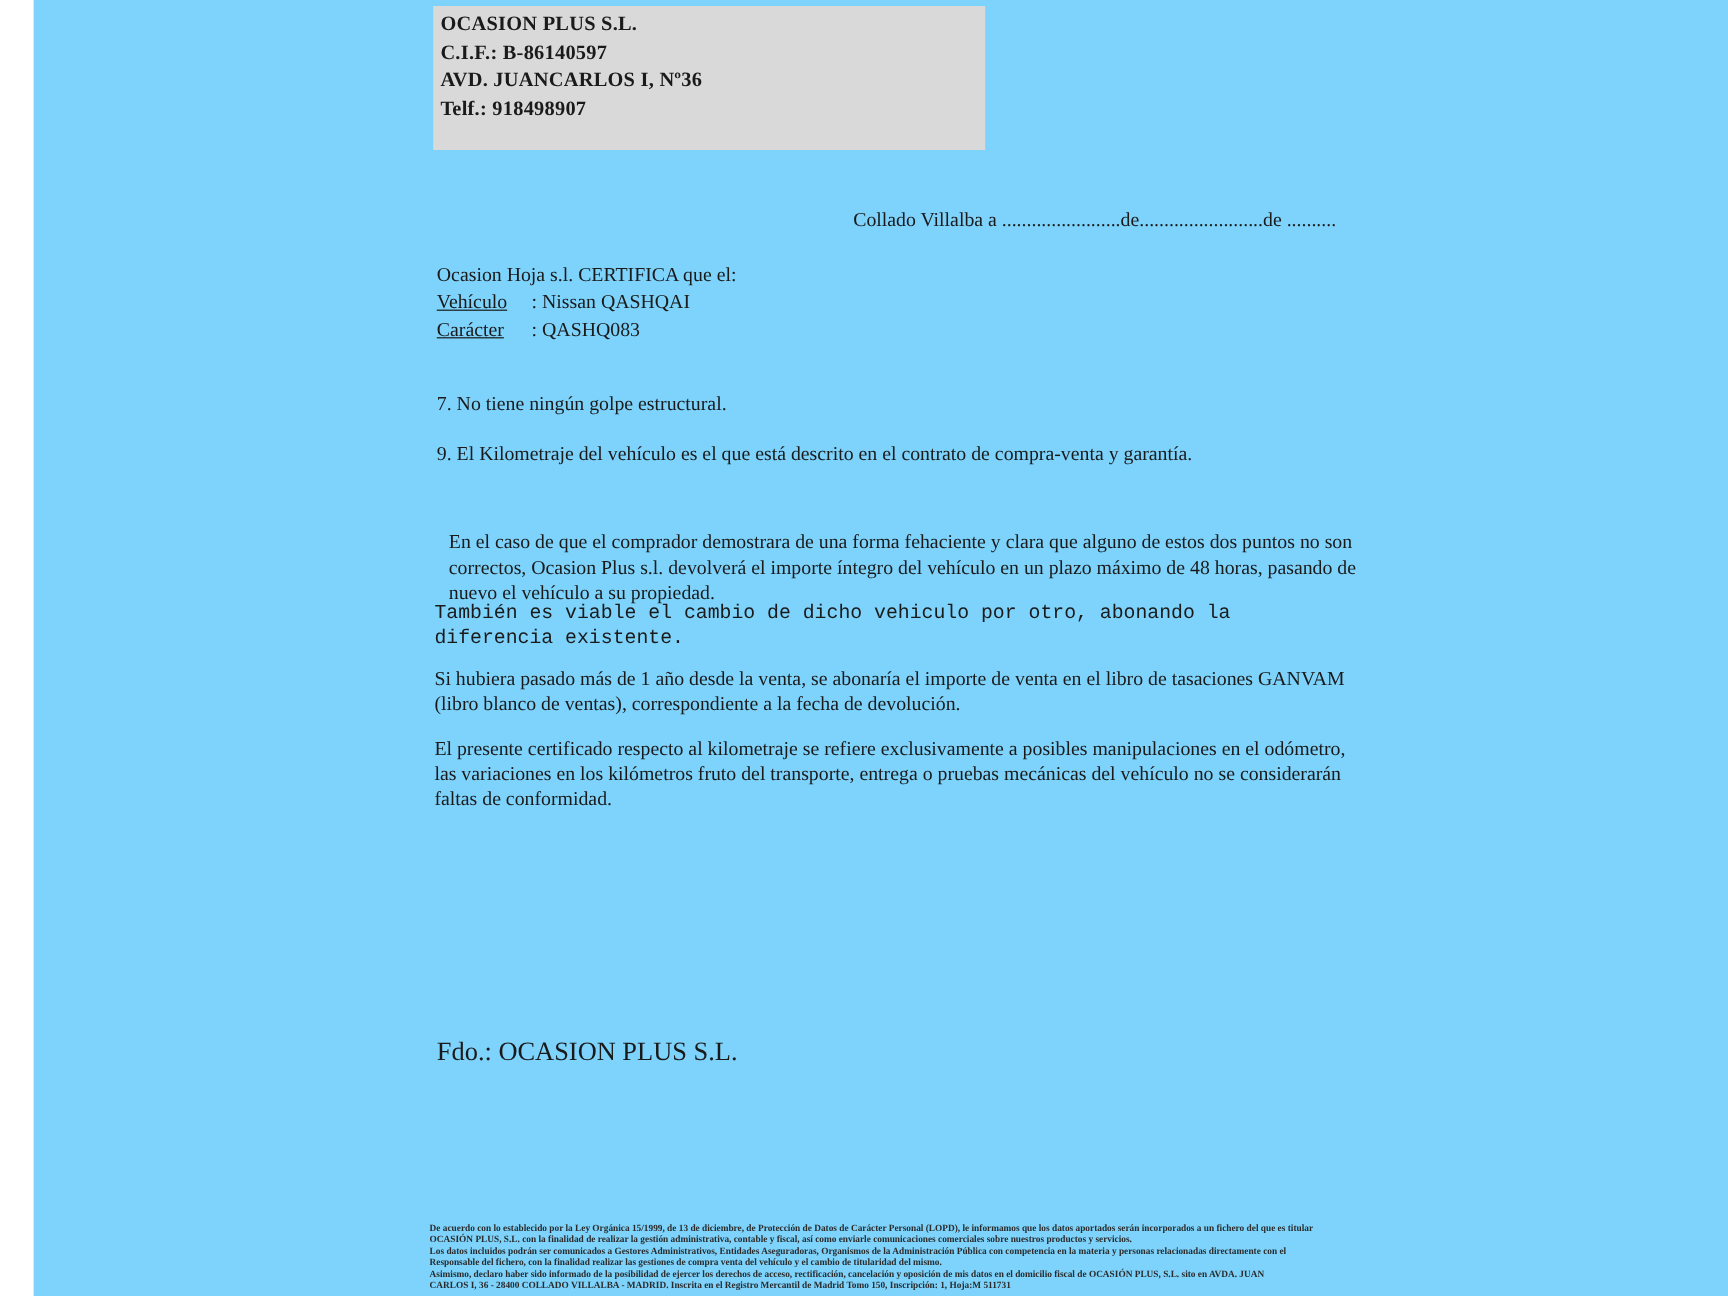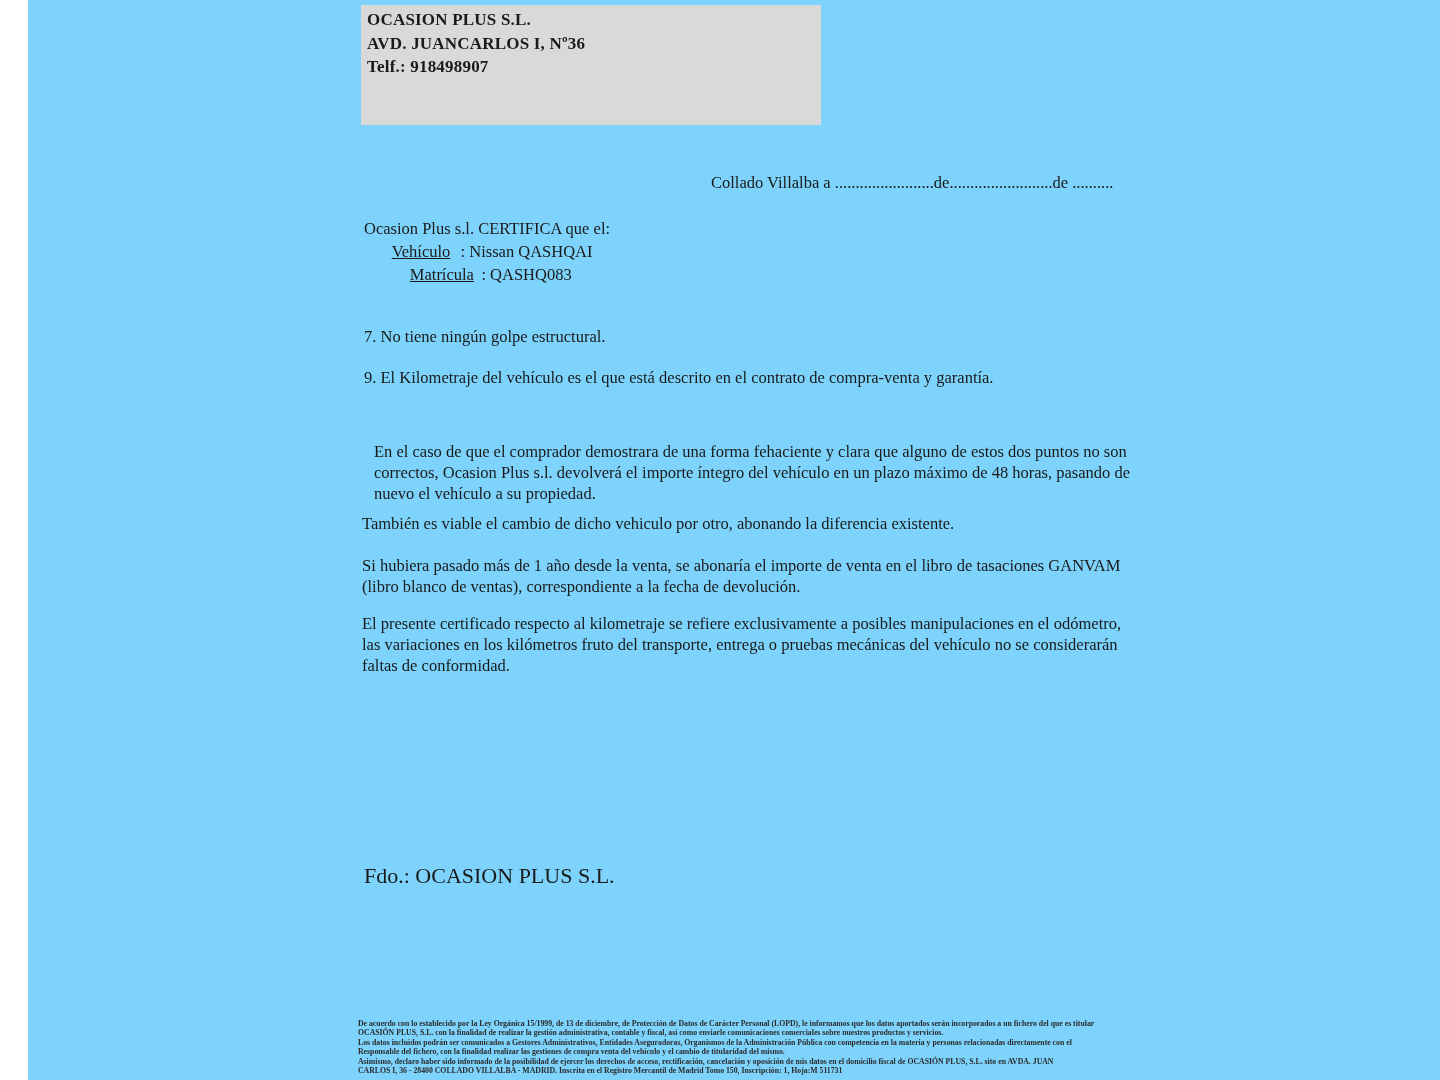--- a/index.html
+++ b/index.html
@@ -40,35 +40,35 @@
     font-size: 16.5px;
     white-space: nowrap;
   }
   .certifica {
     position: absolute;
     left: 336px;
     top: 217px;
     font-size: 16.5px;
     line-height: 23px;
   }
-  .cert-row { white-space: nowrap; text-align: center; }
+  .cert-row { white-space: nowrap; }
   .cert-label {
     display: inline-block;
     width: 79px;
     text-decoration: underline;
   }
   .points p, .paragraphs p {
     margin: 0;
     font-size: 16.5px;
     line-height: 21px;
   }
   .point-1 { position: absolute; left: 336px; top: 326px; }
   .point-2 { position: absolute; left: 336px; top: 367px; }
   .para-1 { position: absolute; left: 346px; top: 441px; width: 766px; }
-  .para-2 { position: absolute; left: 334px; top: 513px; width: 766px; }
+  .para-2 { position: absolute; left: 334px; top: 500px; width: 766px; font-family: Liberation Mono, monospace; }
   .para-3 { position: absolute; left: 334px; top: 555px; width: 766px; }
   .para-4 { position: absolute; left: 334px; top: 613px; width: 766px; }
   .signature {
     position: absolute;
     left: 336px;
     top: 863px;
     font-size: 22px;
   }
   .legal-footer {
     position: absolute;
@@ -86,30 +86,31 @@
     transform: scale(0.97, 1);
   }
 </style>
 </head>
 <body>
 
 <div id="page">
 
   <div class="company-block">
     <div>OCASION PLUS S.L.</div>
+    <div>C.I.F.: B-86140597</div>
     <div>AVD. JUANCARLOS I, Nº36</div>
     <div>Telf.: 918498907</div>
   </div>
 
   <div class="date-line">Collado Villalba a ........................de.........................de ..........</div>
 
   <div class="certifica">
-    <div class="cert-intro">Ocasion Plus s.l. CERTIFICA que el:</div>
+    <div class="cert-intro">Ocasion Hoja s.l. CERTIFICA que el:</div>
     <div class="cert-row"><span class="cert-label">Vehículo</span><span>: Nissan QASHQAI</span></div>
-    <div class="cert-row"><span class="cert-label">Matrícula</span><span>: QASHQ083</span></div>
+    <div class="cert-row"><span class="cert-label">Carácter</span><span>: QASHQ083</span></div>
   </div>
 
   <div class="points">
     <p class="point-1">7. No tiene ningún golpe estructural.</p>
     <p class="point-2">9. El Kilometraje del vehículo es el que está descrito en el contrato de compra-venta y garantía.</p>
   </div>
 
   <div class="paragraphs">
     <p class="para-1">En el caso de que el comprador demostrara de una forma fehaciente y clara que alguno de estos dos puntos no son correctos, Ocasion Plus s.l. devolverá el importe íntegro del vehículo en un plazo máximo de 48 horas, pasando de nuevo el vehículo a su propiedad.</p>
     <p class="para-2">También es viable el cambio de dicho vehiculo por otro, abonando la diferencia existente.</p>

